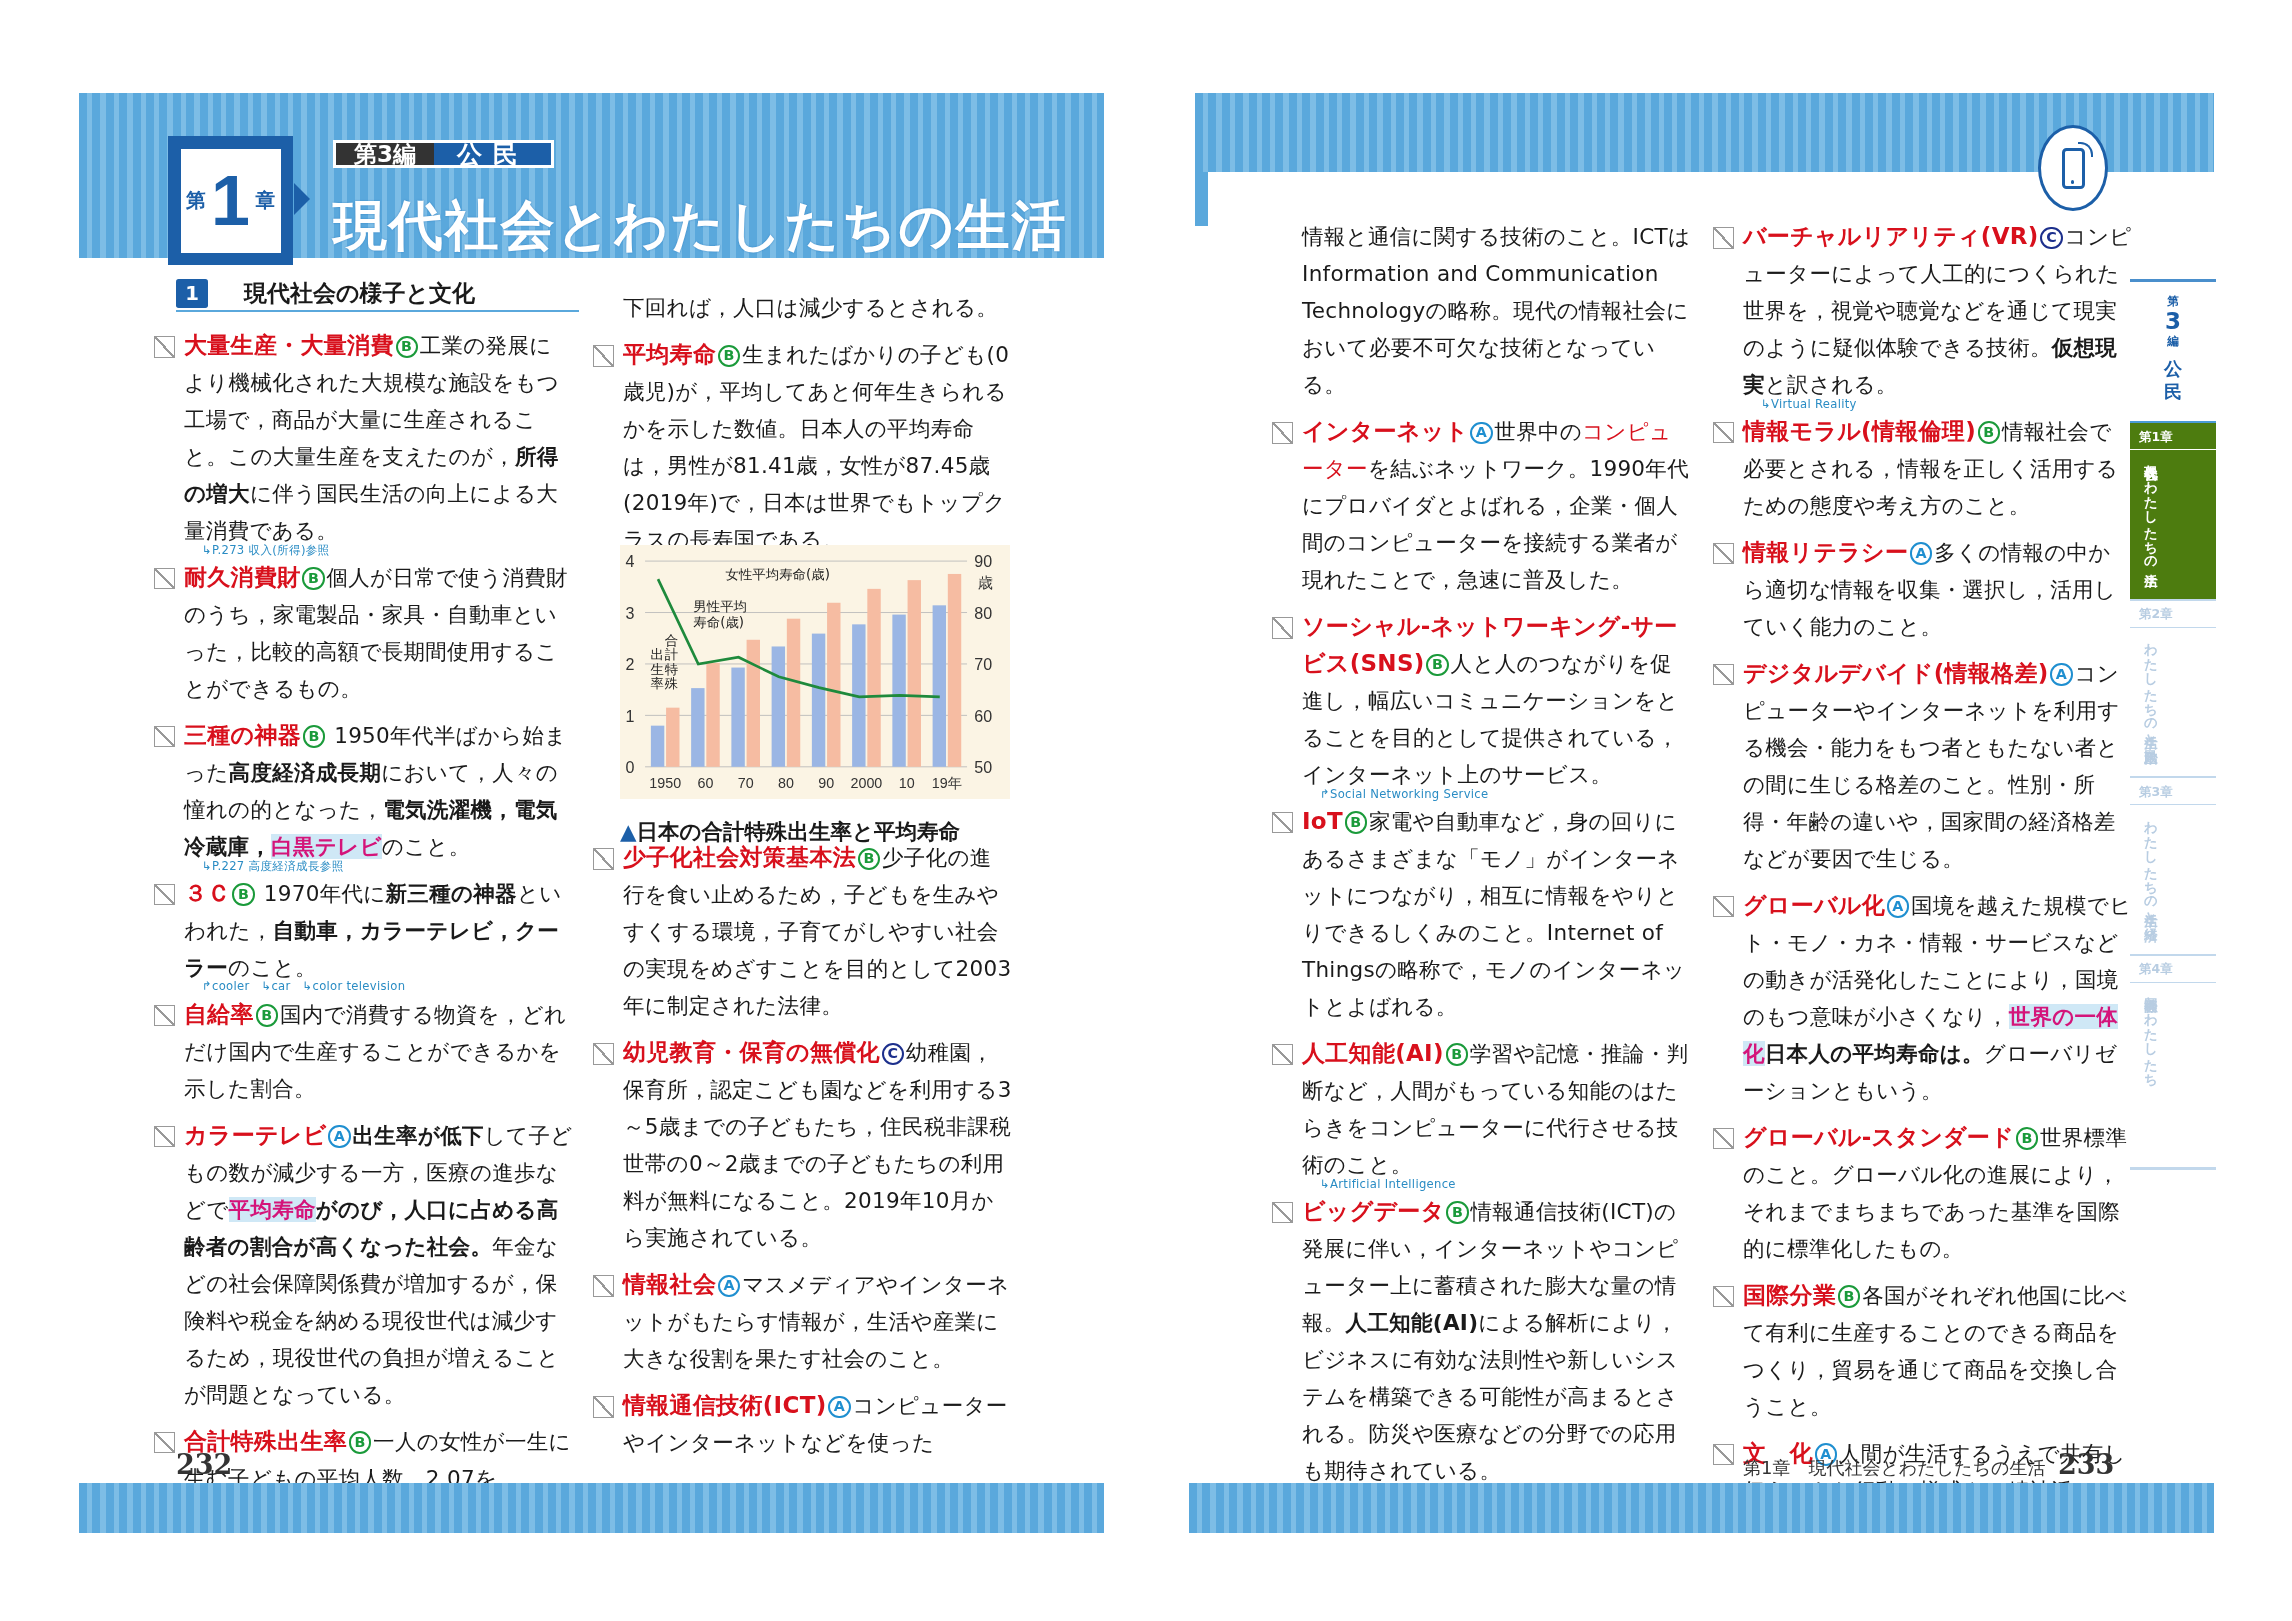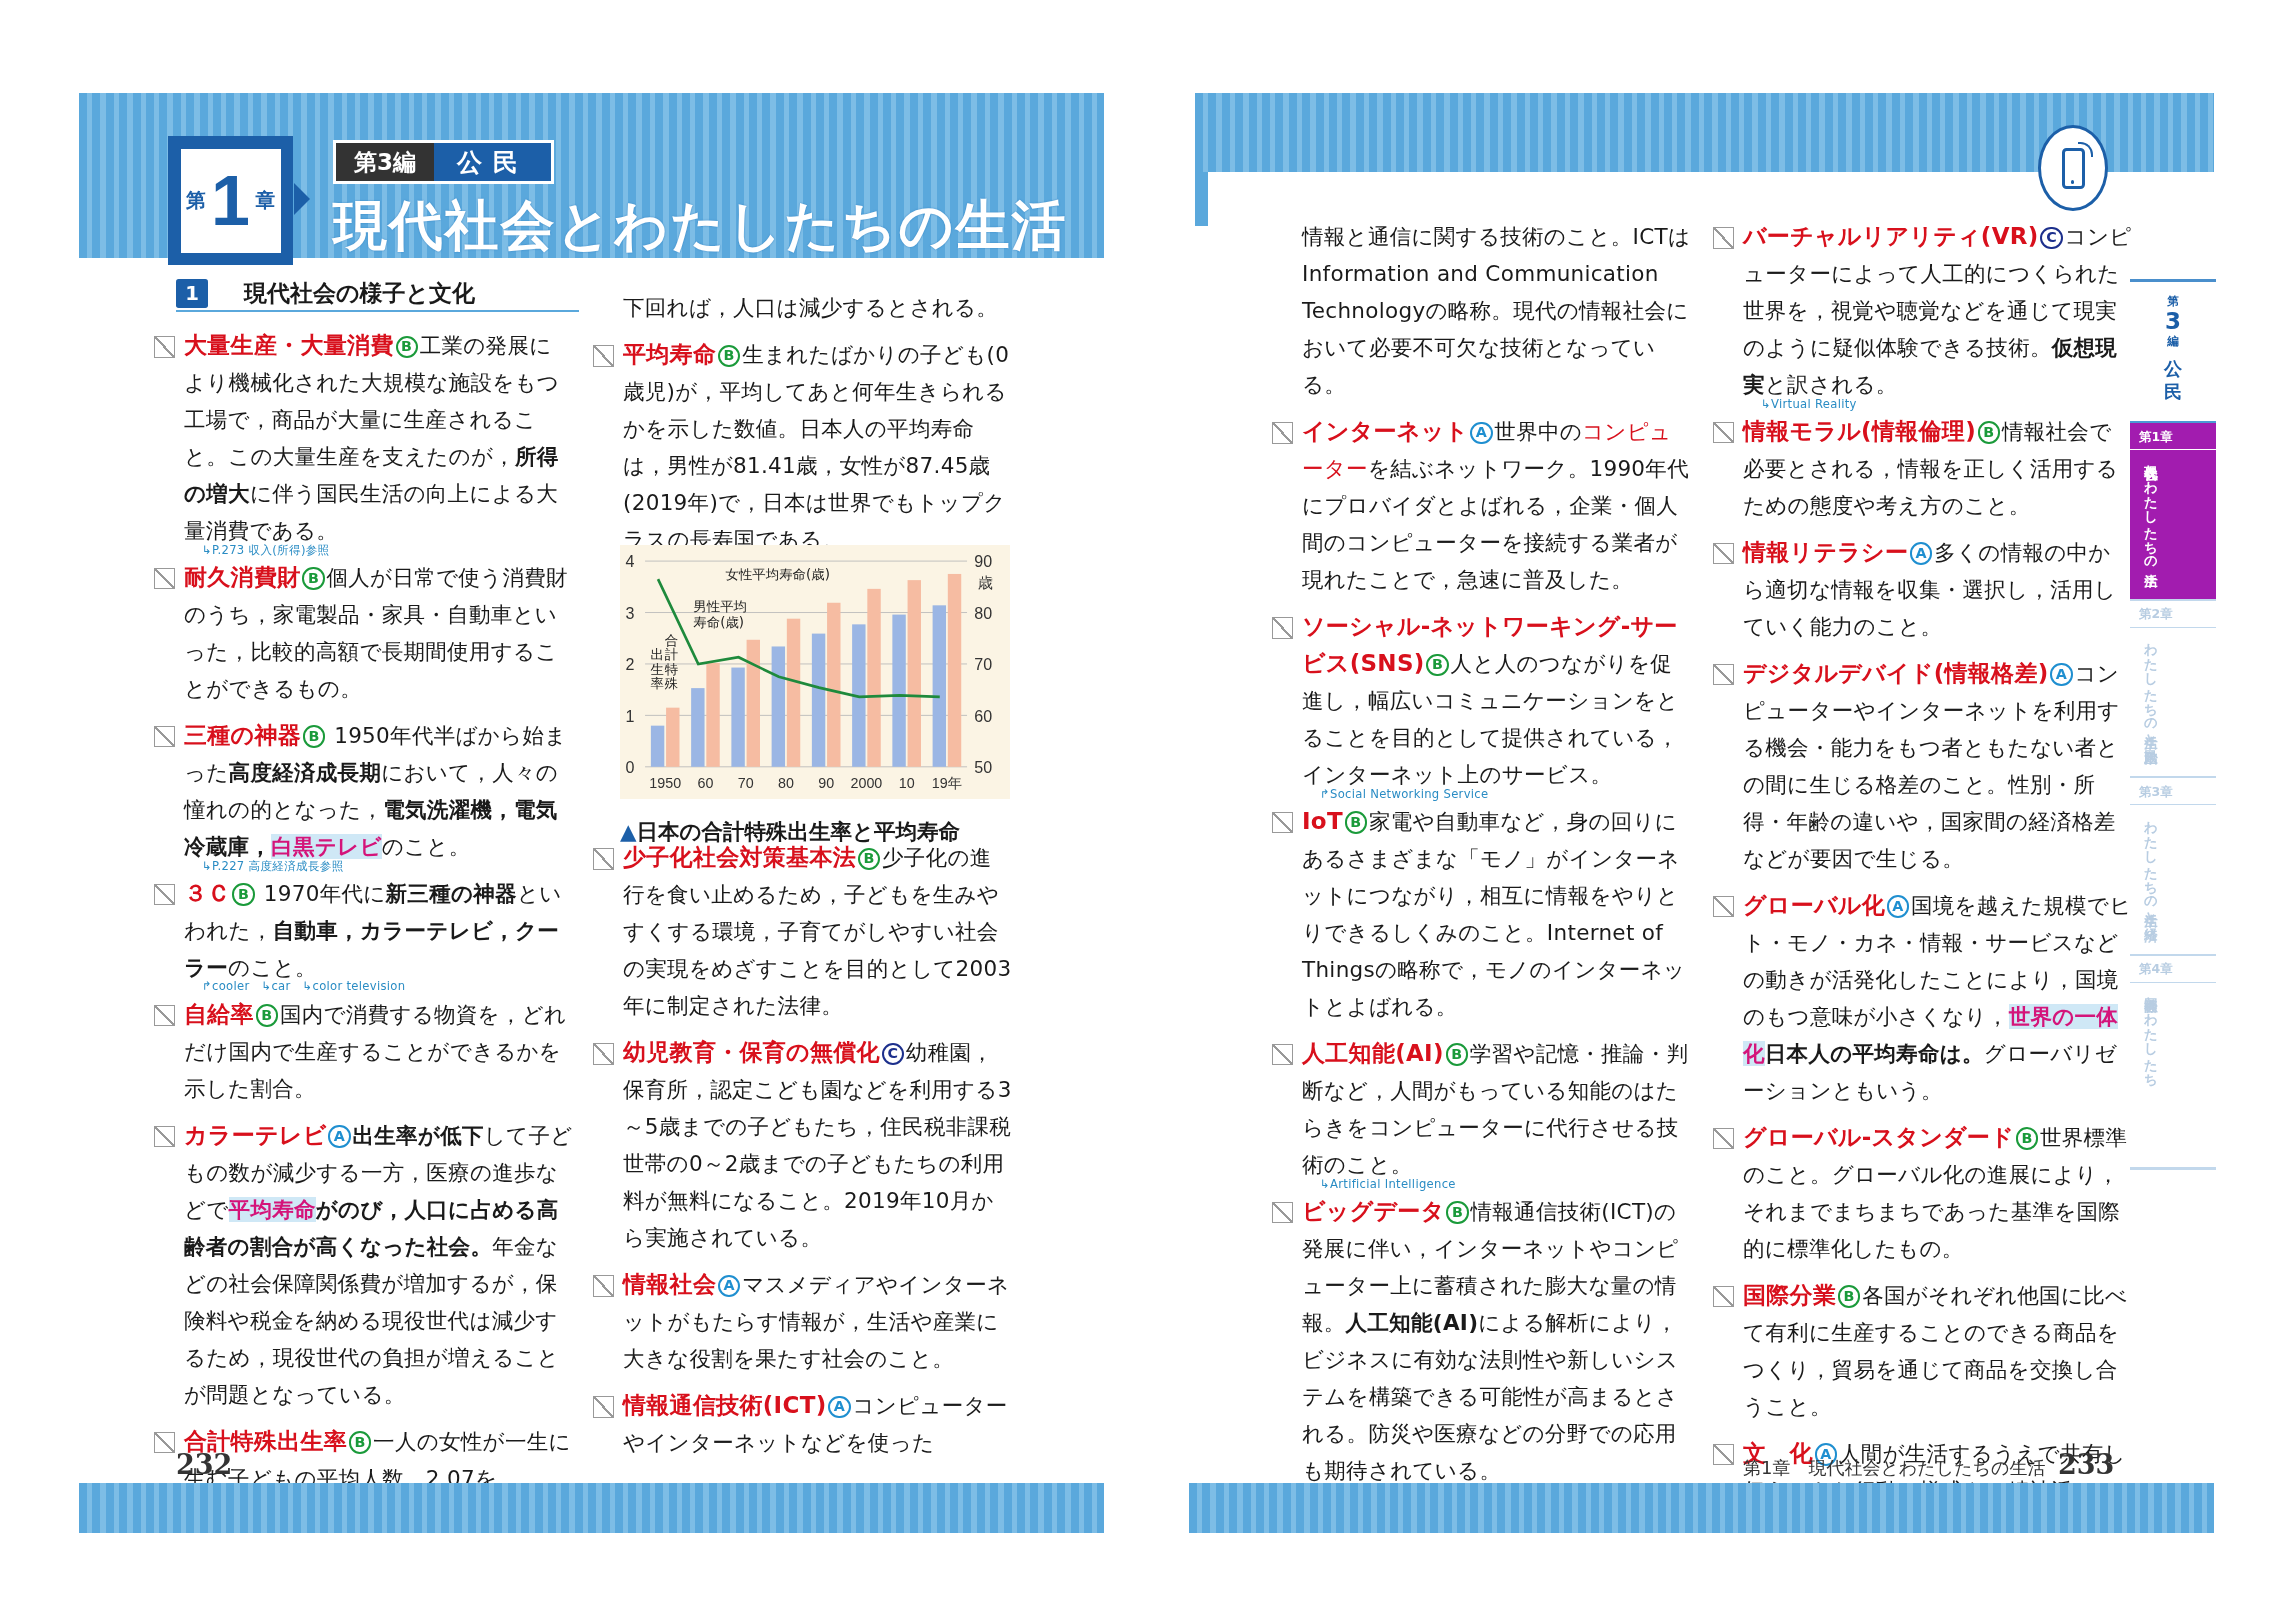--- a/index.html
+++ b/index.html
@@ -13,21 +13,21 @@
   .page { position: absolute; top: 0; height: 1621px; }
   .page-left { left: 0; width: 1146px; }
 
   
   .hdr-left { position: absolute; left: 79px; top: 93px; width: 1025px; height: 165px; }
   .chapter-block { position: absolute; left: 168px; top: 136px; width: 125px; height: 129px; background: #1c5fa8; }
   .chapter-block-inner { position: absolute; left: 12.5px; top: 12.5px; width: 100px; height: 104px; background: #fff; display: flex; align-items: center; justify-content: space-between; padding: 0 5.4px; }
   .chapter-dai, .chapter-sho { font-weight: bold; color: #1c5fa8; font-size: 19.7px; }
   .chapter-num { font-weight: bold; color: #1c5fa8; font-size: 70px; line-height: 1; font-family: "Liberation Sans", sans-serif; }
   .chapter-arrow { position: absolute; left: 294px; top: 183px; width: 0; height: 0; border-top: 16px solid transparent; border-bottom: 16px solid transparent; border-left: 16px solid #1c5fa8; }
-  .part-label { position: absolute; left: 333px; top: 140px; height: 44px; display: flex; border: 3.6px solid #fff; justify-content: center; }
+  .part-label { position: absolute; left: 333px; top: 140px; height: 28px; display: flex; border: 3.6px solid #fff; justify-content: center; }
   .part-dark { background: #333; color: #fff; font-weight: bold; font-size: 23px; padding: 5.4px 18px; display: flex; align-items: center; }
   .part-blue { background: #1c5fa8; color: #fff; font-weight: bold; font-size: 25px; padding: 5.4px 23px; display: flex; align-items: center; letter-spacing: 10.7px; }
   .chapter-title { position: absolute; left: 333px; top: 190px; color: #fff; font-weight: bold; font-size: 54px; letter-spacing: 1.8px; text-shadow: 0 0 1.8px #2f7fc0; }
 
   
   .section-head { position: absolute; left: 176px; top: 276px; width: 403px; height: 36px; border-bottom: 2.7px solid #5aa8dc; display: flex; align-items: center; }
   .section-num { width: 32px; height: 29px; background: #1c5fa8; color: #fff; font-weight: bold; font-size: 19.7px; display: flex; align-items: center; justify-content: center; border-radius: 2.7px; }
   .section-title { margin-left: 36px; font-weight: bold; font-size: 23px; }
 
   
@@ -66,21 +66,21 @@
   
   .side { position: absolute; left: 2130px; top: 279px; width: 86px; }
   .side-topline { height: 2.7px; background: #4a8fcc; }
   .side-part { text-align: center; color: #1c5fa8; font-weight: bold; padding: 12.5px 0 18px; }
   .side-part .s { font-size: 11.6px; display: block; }
   .side-part .n { font-size: 23px; display: block; line-height: 1.1; }
   .side-part .k { font-size: 18px; display: block; line-height: 1.3; margin-top: 7.2px; }
   .side-tab { border-top: 2.7px solid #c2d8ec; padding: 5.4px 0 9px; }
   .side-tab .lbl { font-size: 12.5px; font-weight: bold; padding-left: 9px; border-bottom: 0.9px solid #c2d8ec; padding-bottom: 3.6px; margin-bottom: 5.4px; }
   .side-tab .vt { writing-mode: vertical-rl; font-size: 13.4px; font-weight: bold; height: 134px; margin-left: 10.7px; line-height: 19.7px; }
-  .side-tab.active { background: #a21caf; color: #fff; border-top-color: #4a9ad4; }
+  .side-tab.active { background: #4d7c0f; color: #fff; border-top-color: #4a9ad4; }
   .side-tab.active .lbl { border-bottom-color: #fff; }
   .side-tab.inactive { color: #b8cde2; }
   .side-bottomline { height: 2.7px; background: #c2d8ec; margin-top: 36px; }
 </style>
 </head>
 <body>
 
 <div class="page page-left">
   <div class="hdr-left stripes"></div>
 

